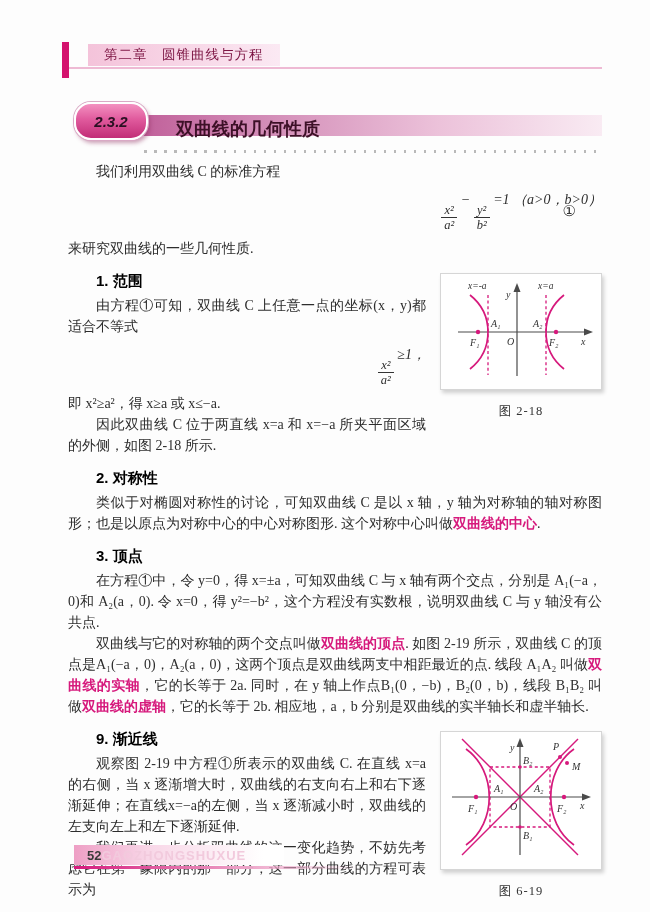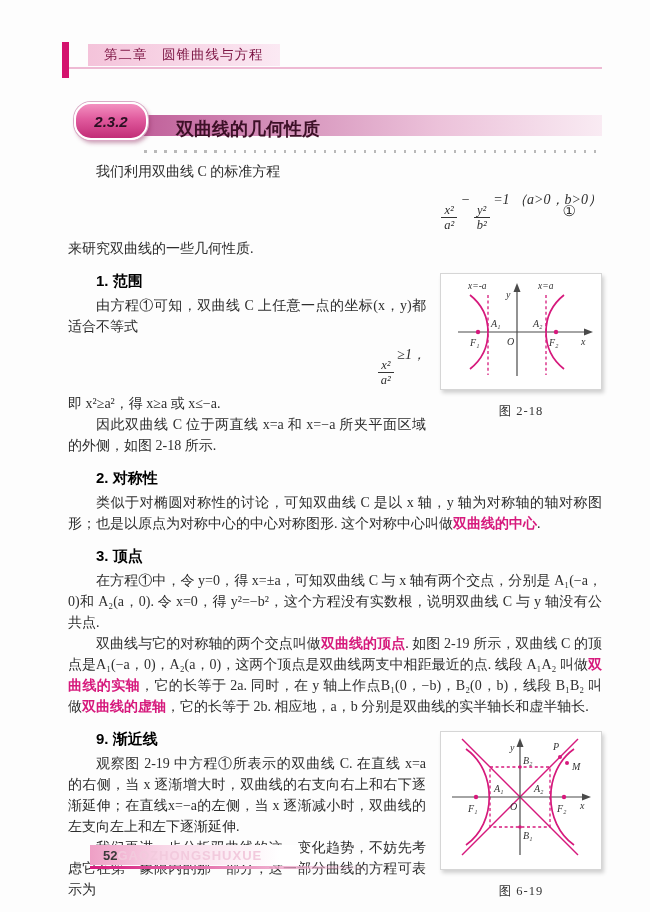--- a/index.html
+++ b/index.html
@@ -55,21 +55,21 @@
   .sec::after{content:"";display:block;clear:both;}
   .sec4{min-height:172px;}
   svg .axis{stroke:#4a4a4a;stroke-width:1.2;}
   svg .curve{stroke:#d6197c;stroke-width:1.7;fill:none;}
   svg .asym{stroke:#d6197c;stroke-width:1.4;}
   svg .dash{stroke:#d6197c;stroke-width:1.3;stroke-dasharray:3,2.6;fill:none;}
   svg .dot{fill:#d6197c;}
   svg text{font-family:"Liberation Serif",serif;font-style:italic;font-size:10px;fill:#333;}
   svg text.small{font-size:9.5px;}
   
-  .footer{position:absolute;top:845px;left:90px;width:320px;text-align:center;}
+  .footer{position:absolute;top:845px;left:74px;width:320px;text-align:center;}
   .footer-bar{position:relative;width:210px;height:20px;
         background:linear-gradient(90deg,#ee9fc5 0%,#f8d6e7 35%,#ffffff 90%);
         display:flex;align-items:center;}
   .pageno{font-family:"Liberation Sans",sans-serif;font-weight:bold;font-size:13px;
         color:#3a3a3a;padding-left:13px;}
   .watermark{font-family:"Liberation Sans",sans-serif;font-weight:bold;
         font-size:13px;letter-spacing:1px;color:#f2cadd;}
   .footer-line{width:285px;height:2.5px;margin-top:1px;
         background:linear-gradient(90deg,#d6197c,#eda3c8 60%,rgba(255,255,255,0));}
 </style>

